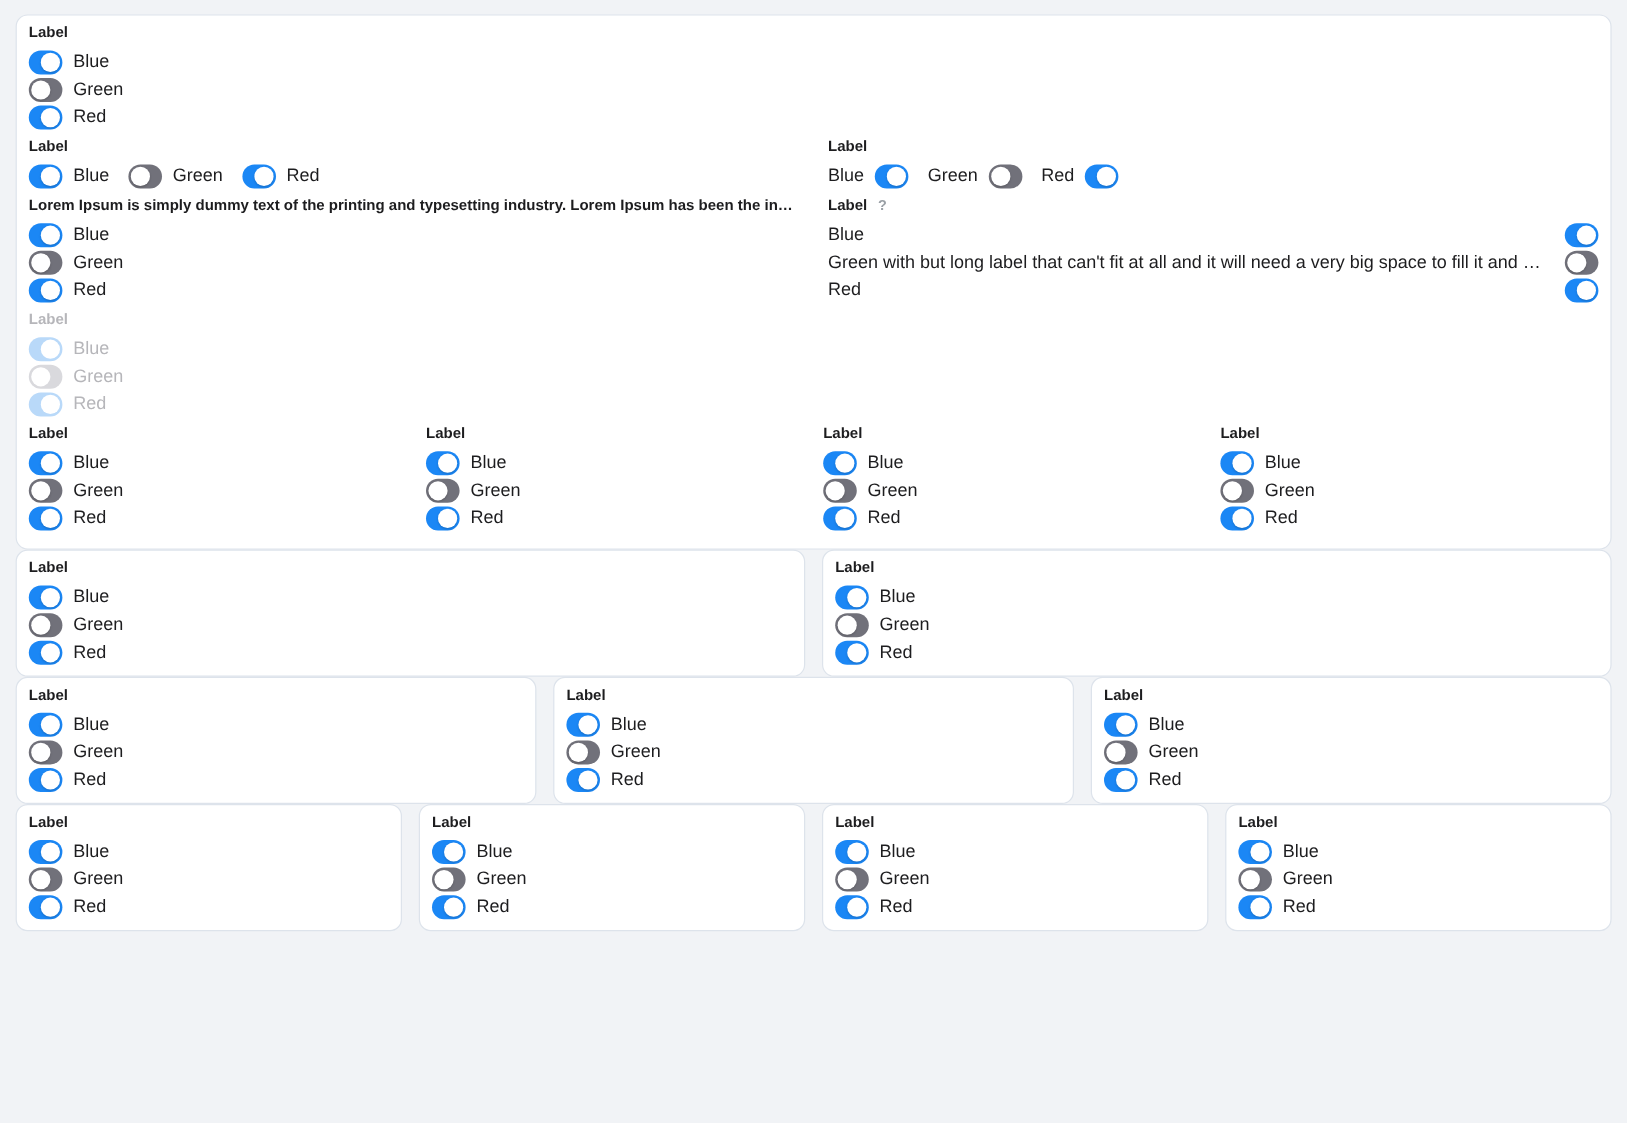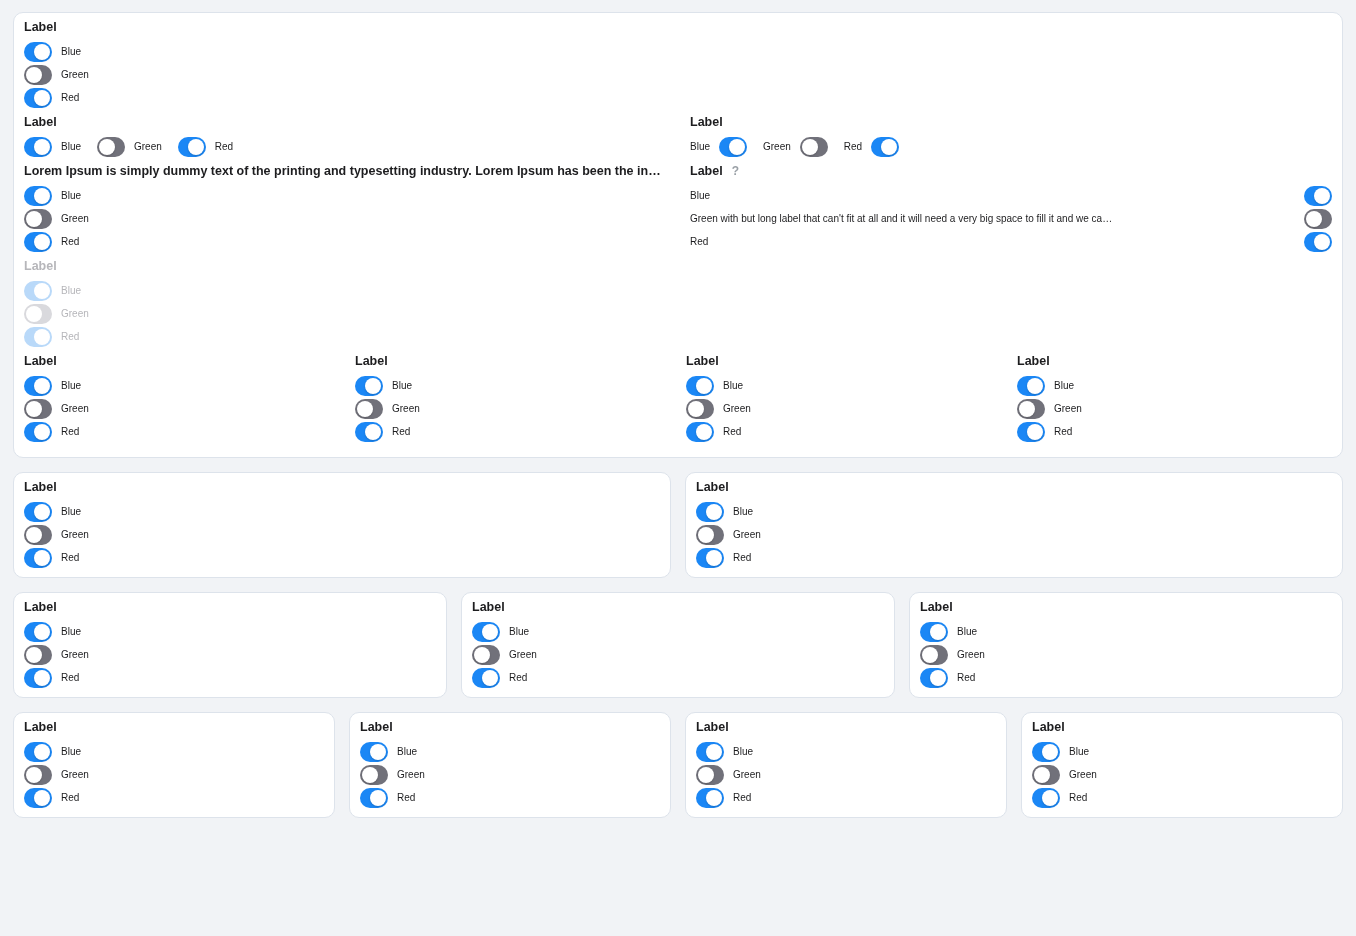--- a/index.html
+++ b/index.html
@@ -10,21 +10,21 @@
   }
   *{box-sizing:border-box;}
   html,body{margin:0;padding:0;}
   body{
     width:1356px;height:936px;
     background:var(--page-bg,#f1f3f6);
     font-family:"Liberation Sans","DejaVu Sans",sans-serif;
     color:var(--text,#1d1d1f);
     overflow:hidden;
   }
-  .page{padding:12px 13px;display:flex;flex-direction:column;gap:14px;}
+  .page{padding:12px 13px;display:flex;flex-direction:column;}
   .card{
     background:var(--card-bg,#fff);
     border:1px solid var(--card-border,#dde3eb);
     border-radius:10px;
     padding:7px 10px 8px 10px;
   }
   .cards-row{display:grid;gap:14px;}
   .cols2{grid-template-columns:repeat(2,1fr);}
   .cols3{grid-template-columns:repeat(3,1fr);}
   .cols4{grid-template-columns:repeat(4,1fr);}
@@ -41,21 +41,21 @@
     font-size:12.5px;font-weight:bold;line-height:15px;color:var(--text,#1d1d1f);
     white-space:nowrap;overflow:hidden;text-overflow:ellipsis;
   }
   .gh-row{display:flex;align-items:baseline;gap:9px;}
   .help{
     color:var(--help-icon,#9aa0a6);font-size:12px;font-weight:bold;line-height:15px;
     cursor:help;flex:none;
   }
   .rows{display:flex;flex-direction:column;}
   .row{display:flex;align-items:center;gap:9px;height:23px;min-width:0;}
-  .lbl{font-size:10px;line-height:19px;color:var(--text,#1d1d1f);white-space:nowrap;}
+  .lbl{font-size:15px;line-height:19px;color:var(--text,#1d1d1f);white-space:nowrap;}
   .lbl.trunc{overflow:hidden;text-overflow:ellipsis;flex:0 1 auto;min-width:0;}
 
   .sw{
     position:relative;width:28px;height:20px;border-radius:10px;flex:none;
     cursor:pointer;display:inline-block;
   }
   .sw .knob{
     position:absolute;top:2px;left:2px;width:16px;height:16px;border-radius:50%;
     background:var(--toggle-knob,#fff);
     box-shadow:0 1px 2px rgba(0,0,0,.18);

